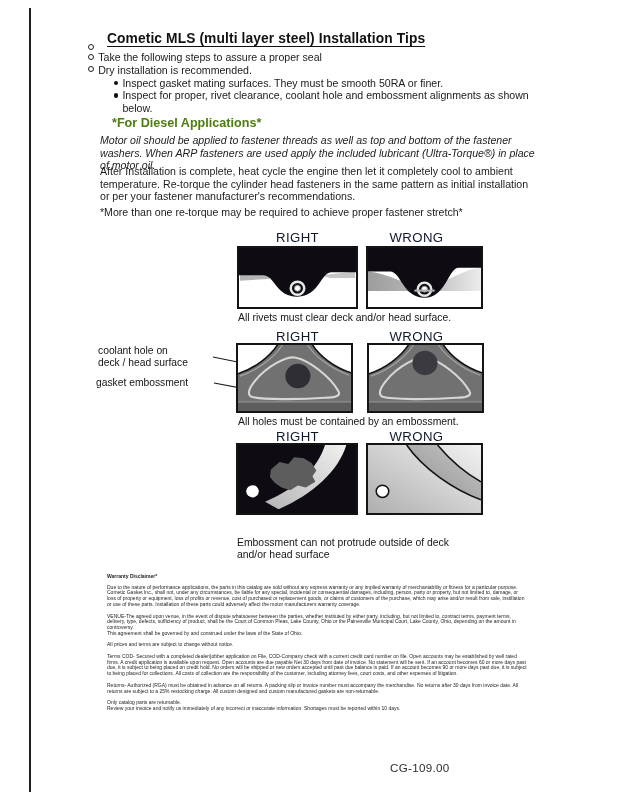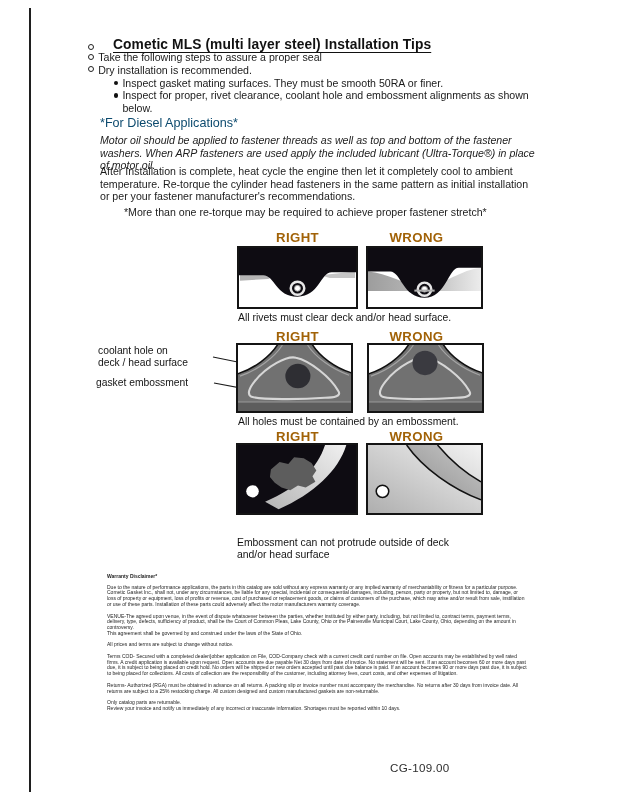--- a/index.html
+++ b/index.html
@@ -1,35 +1,35 @@
 <!DOCTYPE html>
 <html><head>
 <meta charset="utf-8">
 <style>
   html,body{margin:0;padding:0;background:#fff;}
   .page{position:relative;width:618px;height:800px;background:#ffffff;overflow:hidden;
         font-family:"Liberation Sans", sans-serif;color:#1a1a1a;}
   .scan-line{position:absolute;left:29px;top:8px;width:1.5px;height:784px;background:#1f1f1f;}
 
-  .title{position:absolute;left:100px;top:24px;margin:13px;font-size:13.8px;font-weight:700;
+  .title{position:absolute;left:100px;top:24px;margin:7px;font-size:13.8px;font-weight:700;
          color:#111;text-decoration:underline;text-underline-offset:3px;letter-spacing:.1px;}
 
   .tips{position:absolute;left:88px;top:45px;width:470px;}
   .tip{display:flex;align-items:baseline;font-size:10.6px;line-height:12.7px;}
   .tip .ring{flex:0 0 auto;width:4.2px;height:4.2px;border:1.1px solid #222;border-radius:50%;
              margin-right:4px;position:relative;top:-1.5px;}
   .tip.sub{margin-left:26px;}
   .tip .dot{flex:0 0 auto;width:4.4px;height:4.4px;background:#111;border-radius:50%;
             margin-right:4px;position:relative;top:-1.5px;}
 
-  .diesel-h{position:absolute;left:100px;top:116px;margin:0;font-size:12.6px;font-weight:400;color:#0c4a6e;}
+  .diesel-h{position:absolute;left:112px;top:116px;margin:0;font-size:12.6px;font-weight:700;color:#4d7c0f;}
   .body{position:absolute;left:100px;width:436px;margin:0;font-size:10.6px;line-height:12.6px;color:#1c1c1c;}
-  .p1{top:134px;font-style:italic;} .p2{top:165px;} .note{top:206px;margin-left:24px;}
-
-  .dlabel{position:absolute;font-size:13.2px;font-weight:700;color:#a16207;text-align:center;letter-spacing:.4px;}
+  .p1{top:134px;font-style:italic;} .p2{top:165px;} .note{top:206px;}
+
+  .dlabel{position:absolute;font-size:13.2px;font-weight:400;color:#0f172a;text-align:center;letter-spacing:.4px;}
   .dl-a{left:237px;width:121px;} .dl-b{left:358px;width:117px;}
   .r1{top:230px;} .r2{top:329px;} .r3{top:429px;}
 
   .dbox{position:absolute;border:2px solid #141414;background:#fff;box-sizing:border-box;}
   .bx-r1a{left:237px;top:246px;width:121px;height:63px;}
   .bx-r1b{left:366px;top:246px;width:117px;height:63px;}
   .bx-r2a{left:236px;top:343px;width:117px;height:70px;}
   .bx-r2b{left:367px;top:343px;width:117px;height:70px;}
   .bx-r3a{left:236px;top:443px;width:122px;height:72px;}
   .bx-r3b{left:366px;top:443px;width:117px;height:72px;}

